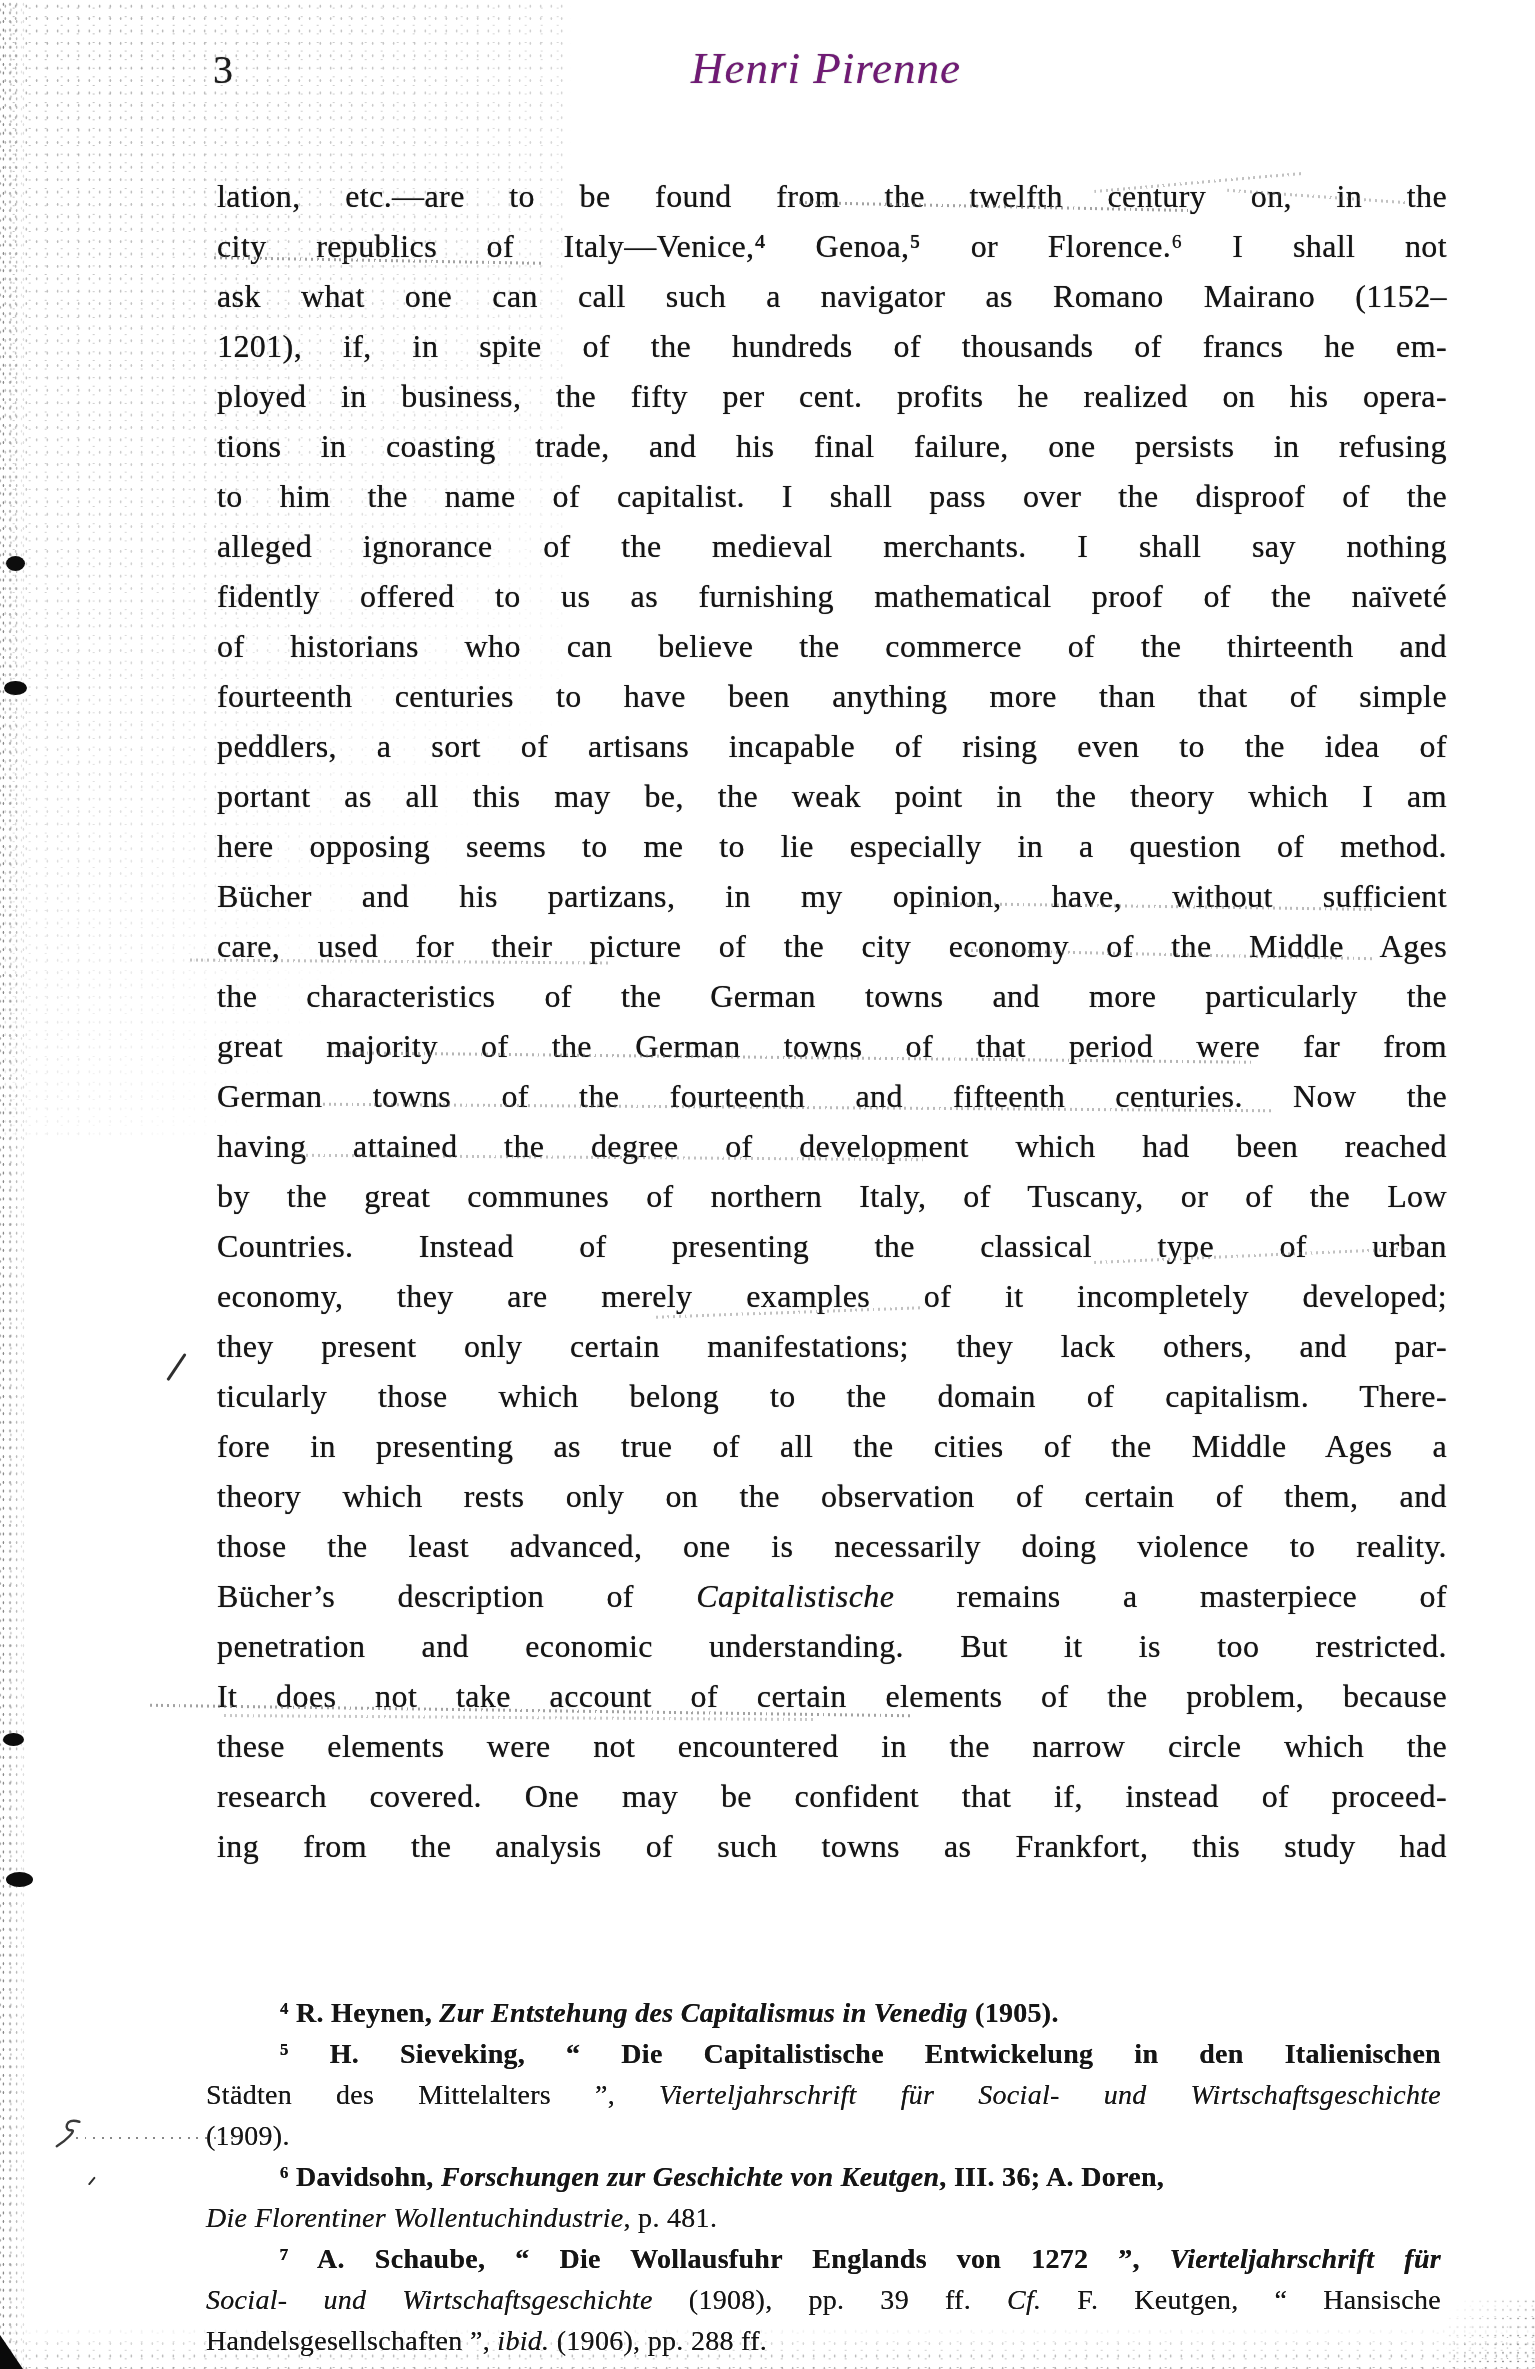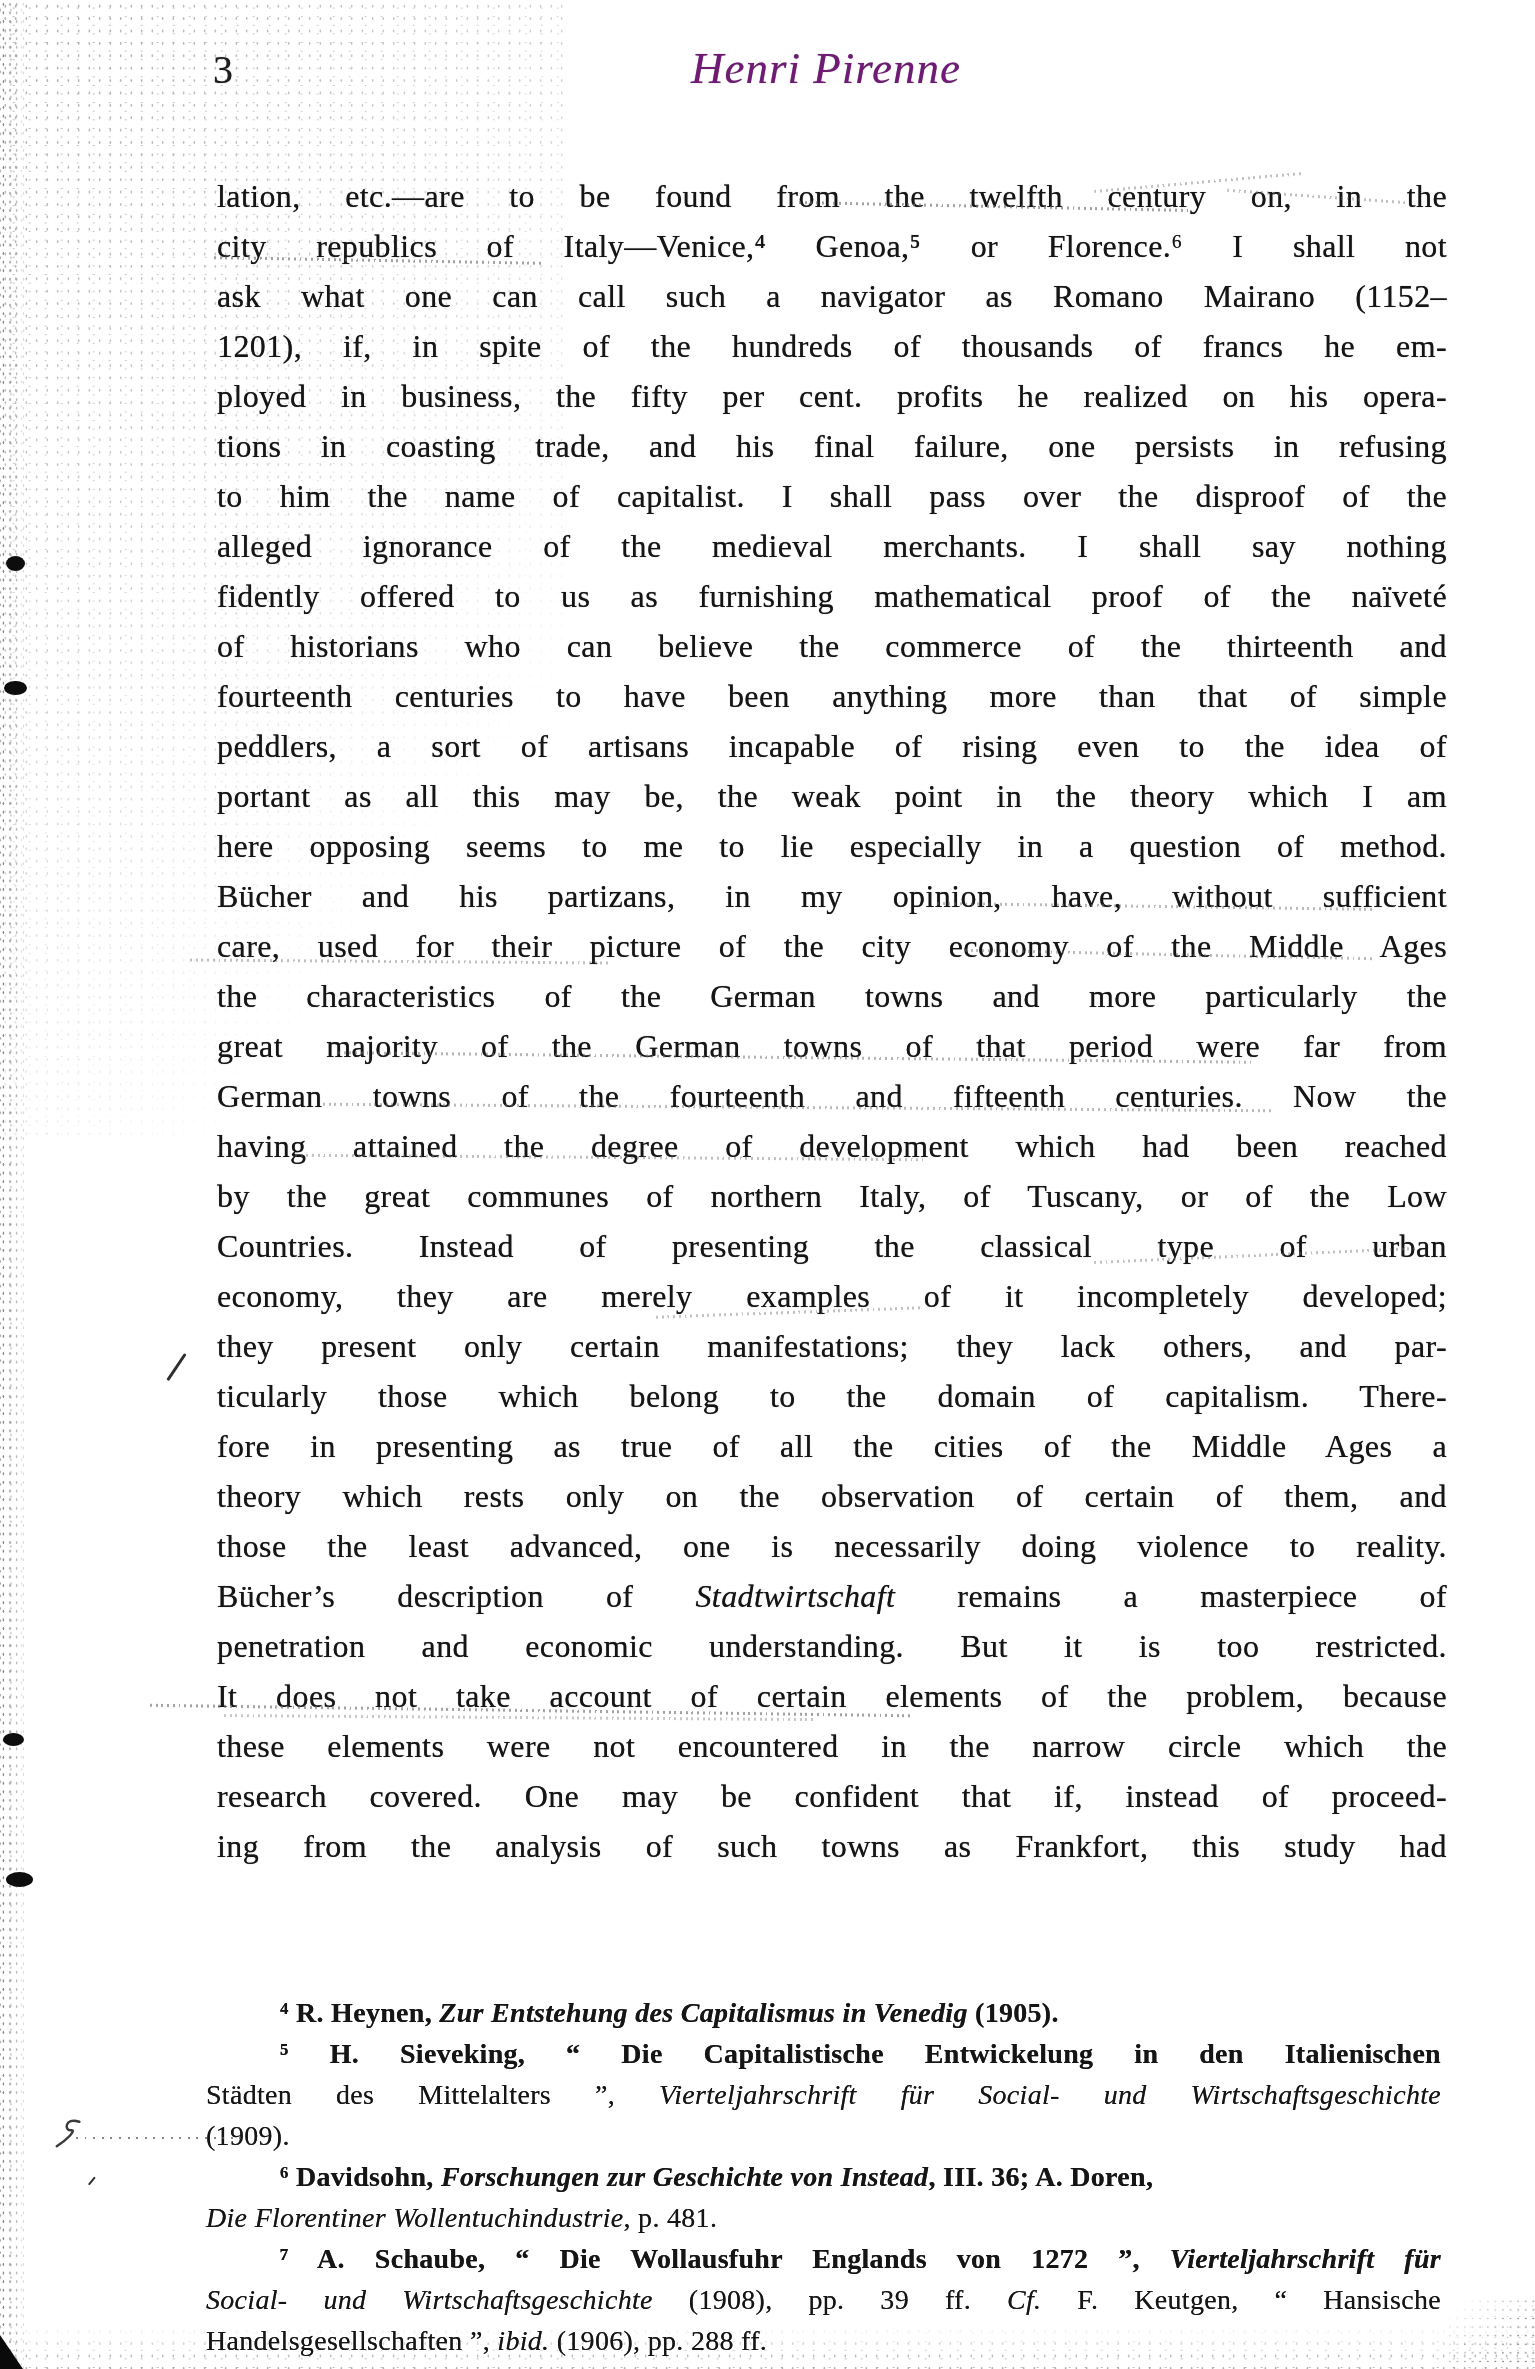--- a/index.html
+++ b/index.html
@@ -125,34 +125,34 @@
       <div class="body-line">German towns of the fourteenth and fifteenth centuries. Now the</div>
       <div class="body-line">having attained the degree of development which had been reached</div>
       <div class="body-line">by the great communes of northern Italy, of Tuscany, or of the Low</div>
       <div class="body-line">Countries. Instead of presenting the classical type of urban</div>
       <div class="body-line">economy, they are merely examples of it incompletely developed;</div>
       <div class="body-line">they present only certain manifestations; they lack others, and par-</div>
       <div class="body-line">ticularly those which belong to the domain of capitalism. There-</div>
       <div class="body-line">fore in presenting as true of all the cities of the Middle Ages a</div>
       <div class="body-line">theory which rests only on the observation of certain of them, and</div>
       <div class="body-line">those the least advanced, one is necessarily doing violence to reality.</div>
-      <div class="body-line"><span>Bücher’s description of </span><span class="i">Stadtwirtschaft</span><span> remains a masterpiece of</span></div>
+      <div class="body-line"><span>Bücher’s description of </span><span class="i">Capitalistische</span><span> remains a masterpiece of</span></div>
       <div class="body-line">penetration and economic understanding. But it is too restricted.</div>
       <div class="body-line">It does not take account of certain elements of the problem, because</div>
       <div class="body-line">these elements were not encountered in the narrow circle which the</div>
       <div class="body-line">research covered. One may be confident that if, instead of proceed-</div>
       <div class="body-line">ing from the analysis of such towns as Frankfort, this study had</div>
     </div>
 
   <div class="fn-block">
       <div class="fn-line indent"><span>⁴ R. Heynen, </span><span class="i">Zur Entstehung des Capitalismus in Venedig</span><span> (1905).</span></div>
       <div class="fn-line indent just"><span>⁵ H. Sieveking, “ Die Capitalistische Entwickelung in den Italienischen</span></div>
       <div class="fn-line just"><span>Städten des Mittelalters ”, </span><span class="i">Vierteljahrschrift für Social- und Wirtschaftsgeschichte</span></div>
       <div class="fn-line"><span>(1909).</span></div>
-      <div class="fn-line indent"><span>⁶ Davidsohn, </span><span class="i">Forschungen zur Geschichte von Instead</span><span>, III. 36; A. Doren,</span></div>
+      <div class="fn-line indent"><span>⁶ Davidsohn, </span><span class="i">Forschungen zur Geschichte von Keutgen</span><span>, III. 36; A. Doren,</span></div>
       <div class="fn-line"><span class="i">Die Florentiner Wollentuchindustrie</span><span>, p. 481.</span></div>
       <div class="fn-line indent just"><span>⁷ A. Schaube, “ Die Wollausfuhr Englands von 1272 ”, </span><span class="i">Vierteljahrschrift für</span></div>
       <div class="fn-line just"><span class="i">Social- und Wirtschaftsgeschichte</span><span> (1908), pp. 39 ff. </span><span class="i">Cf.</span><span> F. Keutgen, “ </span><span class="b">Hansische</span></div>
       <div class="fn-line"><span class="b">Handelsgesellschaften ”,</span><span> </span><span class="i">ibid.</span><span> (1906), pp. 288 ff.</span></div>
     </div>
 
   <div class="pencil" style="left:799px;top:205px;width:390px;transform:rotate(1.2deg);"></div>
   <div class="pencil" style="left:1094px;top:181px;width:209px;transform:rotate(-5deg);opacity:.5;"></div>
   <div class="pencil" style="left:1227px;top:195px;width:181px;transform:rotate(4deg);opacity:.5;"></div>
   <div class="pencil" style="left:214px;top:259px;width:328px;transform:rotate(1deg);"></div>

